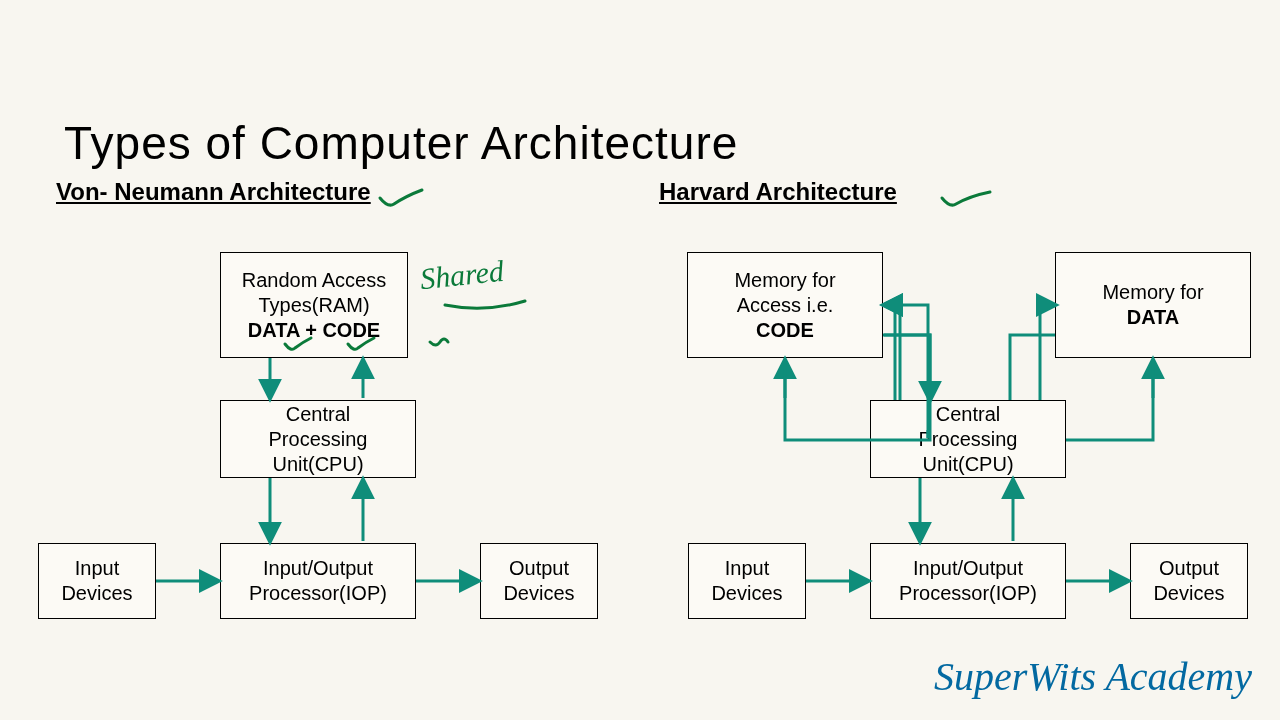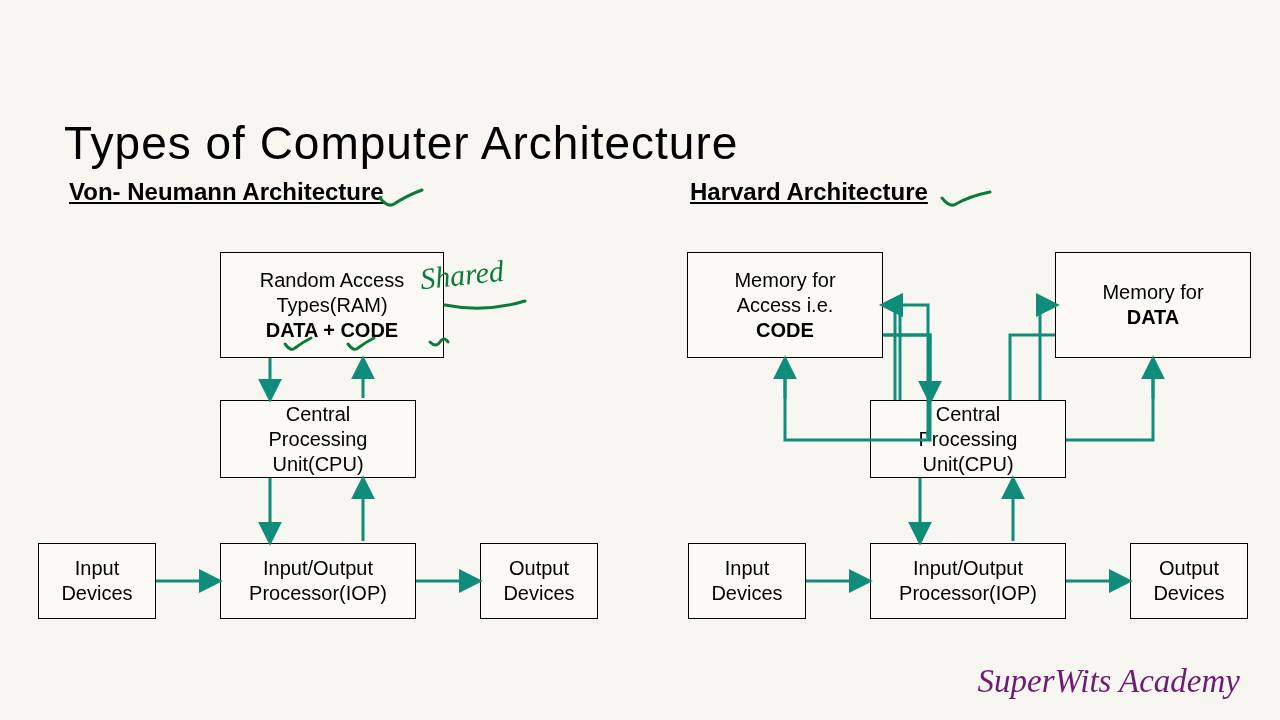--- a/index.html
+++ b/index.html
@@ -57,38 +57,38 @@
   .annotation {
     position: absolute;
     font-family: "Comic Sans MS", "Bradley Hand", cursive;
     color: #0b7a3a;
     font-size: 30px;
     font-style: italic;
     transform: rotate(-6deg);
   }
   .watermark {
     position: absolute;
-    right: 40px;
+    right: 28px;
     bottom: 20px;
     font-family: "Brush Script MT", "Lucida Handwriting", cursive;
     font-style: italic;
-    font-size: 33px;
-    color: #701a75;
+    font-size: 40px;
+    color: #0369a1;
   }
 </style>
 </head>
 <body>
 
 <div class="stage">
 
   <div class="title">Types of Computer Architecture</div>
 
-  <div class="subheading" style="left:69px; top:178px;">Von- Neumann Architecture</div>
-
-  <div class="box" style="left:220px; top:252px; width:224px; height:106px;">
+  <div class="subheading" style="left:56px; top:178px;">Von- Neumann Architecture</div>
+
+  <div class="box" style="left:220px; top:252px; width:188px; height:106px;">
     <div>Random Access</div>
     <div>Types(RAM)</div>
     <div class="bold-line">DATA + CODE</div>
   </div>
 
   <div class="box" style="left:220px; top:400px; width:196px; height:78px; font-size:20px;">
     <div>Central</div>
     <div>Processing</div>
     <div>Unit(CPU)</div>
   </div>
@@ -103,21 +103,21 @@
     <div>Processor(IOP)</div>
   </div>
 
   <div class="box" style="left:480px; top:543px; width:118px; height:76px;">
     <div>Output</div>
     <div>Devices</div>
   </div>
 
   <div class="annotation" style="left:420px; top:258px;">Shared</div>
 
-  <div class="subheading" style="left:690px; top:178px;">Harvard Architecture</div>
+  <div class="subheading" style="left:659px; top:178px;">Harvard Architecture</div>
 
   <div class="box" style="left:687px; top:252px; width:196px; height:106px;">
     <div>Memory for</div>
     <div>Access i.e.</div>
     <div class="bold-line">CODE</div>
   </div>
 
   <div class="box" style="left:1055px; top:252px; width:196px; height:106px;">
     <div>Memory for</div>
     <div class="bold-line">DATA</div>

